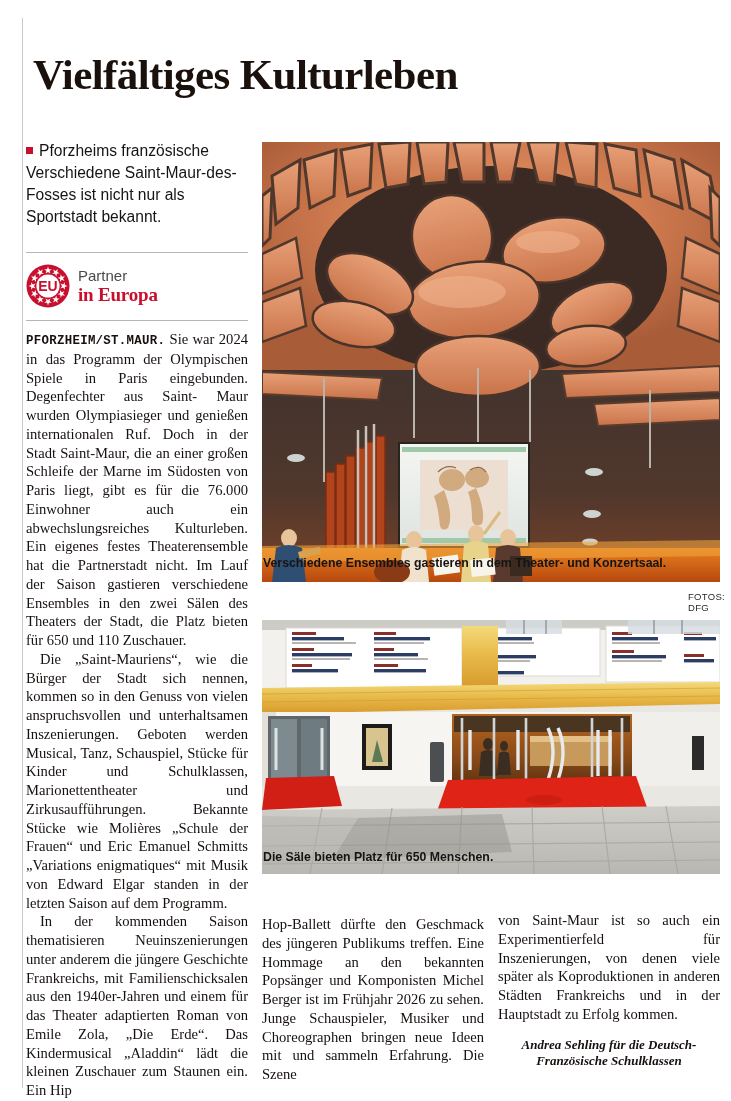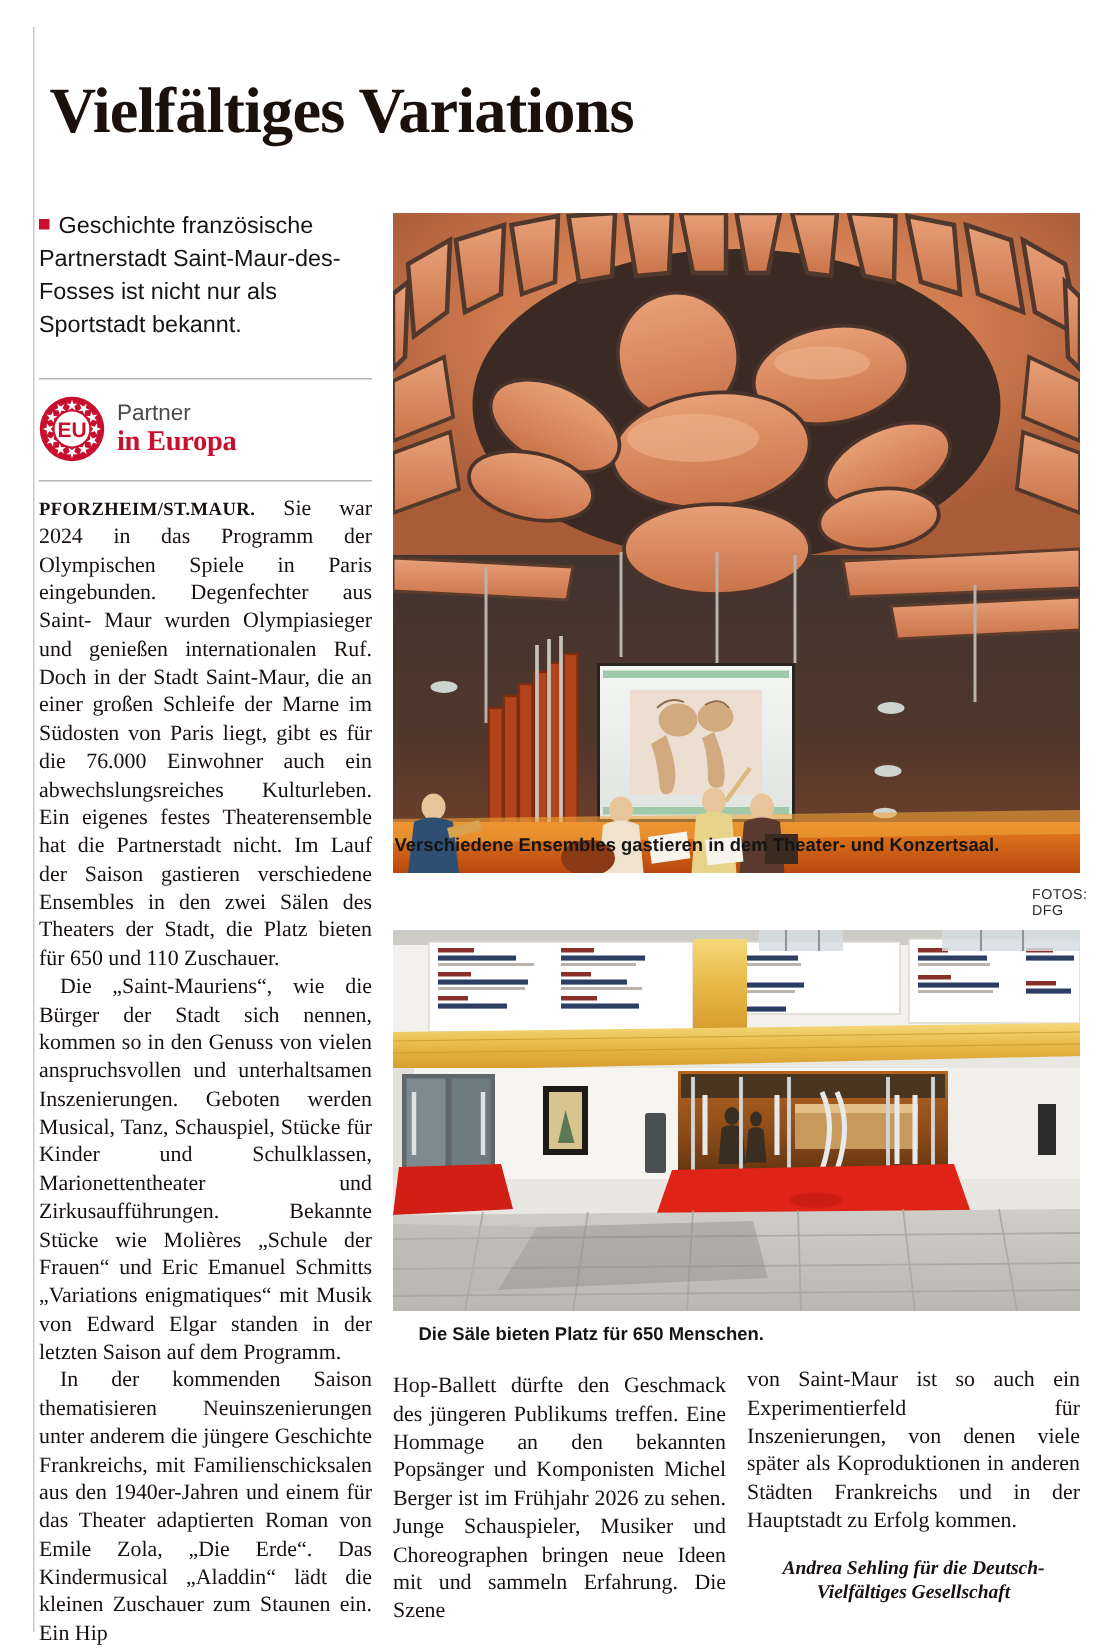--- a/index.html
+++ b/index.html
@@ -128,21 +128,21 @@
     line-height: 1.285;
     text-align: justify;
     text-justify: inter-word;
     color: #16100e;
     -webkit-hyphens: none;
     hyphens: none;
   }
   .col p { margin: 0; }
   .col p + p { text-indent: 14px; }
   .col .dateline {
-    font-family: Liberation Serif, serif;
+    font-family: Liberation Mono, monospace;
     font-weight: bold;
     font-size: 12.4px;
     letter-spacing: 0.3px;
   }
 
   #col-left {
     left: 26px;
     top: 330px;
     width: 222px;
   }
@@ -189,46 +189,46 @@
 
   
   .caption {
     position: absolute;
     font-family: "Liberation Sans", sans-serif;
     font-weight: bold;
     font-size: 12.3px;
     color: #141414;
   }
   #caption-hall { left: 263px; top: 556px; }
-  #caption-entrance { left: 263px; top: 882px; margin-left: 16px; }
+  #caption-entrance { left: 263px; top: 850px; }
 
   .photo-credit {
     position: absolute;
     left: 660px;
     top: 591px;
     font-family: "Liberation Sans", sans-serif;
     font-size: 9.5px;
     letter-spacing: 0.3px;
     color: #2a2a2a;
     margin-left: 28px;
   }
 </style>
 </head>
 <body>
 
 <div class="page">
 
   <div class="page-edge-rule"></div>
 
   <h1 class="headline">
-    <span class="hl-line">Vielfältiges Variations</span>
+    <span class="hl-line">Vielfältiges Kulturleben</span>
   </h1>
 
   <div class="teaser">
-    <span class="bullet"></span><span>Geschichte französische Partnerstadt Saint-Maur-des-Fosses ist nicht nur als Sportstadt bekannt.</span>
+    <span class="bullet"></span><span>Pforzheims französische Verschiedene Saint-Maur-des-Fosses ist nicht nur als Sportstadt bekannt.</span>
   </div>
 
   <div class="teaser-rule"></div>
 
   <div class="eu-logo">
     <span class="eu-seal">
       <svg viewBox="0 0 44 44" width="44" height="44" aria-hidden="true">
         <circle cx="22" cy="22" r="21.5" fill="#c8102e"></circle>
         <g fill="#ffffff">
           <g id="starset">
@@ -265,21 +265,21 @@
   </div>
 
   <div class="col" id="col-mid-bottom">
     <p>Hop-Ballett dürfte den Geschmack des jüngeren Publikums treffen. Eine Hommage an den bekannten Popsänger und Komponisten Michel Berger ist im Frühjahr 2026 zu sehen. Junge Schauspieler, Musiker und Choreographen bringen neue Ideen mit und sammeln Erfahrung. Die Szene</p>
   </div>
 
   <div class="col" id="col-right-bottom">
     <p>von Saint-Maur ist so auch ein Experimentierfeld für Inszenierungen, von denen viele später als Koproduktionen in anderen Städten Frankreichs und in der Hauptstadt zu Erfolg kommen.</p>
     <div class="byline">
       <span>Andrea Sehling für die Deutsch-</span><br>
-      <span>Vielfältiges Gesellschaft</span>
+      <span>Französische Schulklassen</span>
     </div>
   </div>
 
   <div class="photo" id="photo-hall">
     <svg viewBox="0 0 458 440" preserveAspectRatio="none" aria-hidden="true">
       <defs>
         <radialGradient id="ceilGlow" cx="50%" cy="34%" r="62%">
           <stop offset="0%" stop-color="#e79a6e"></stop>
           <stop offset="55%" stop-color="#cf7a4f"></stop>
           <stop offset="100%" stop-color="#a85c38"></stop>

